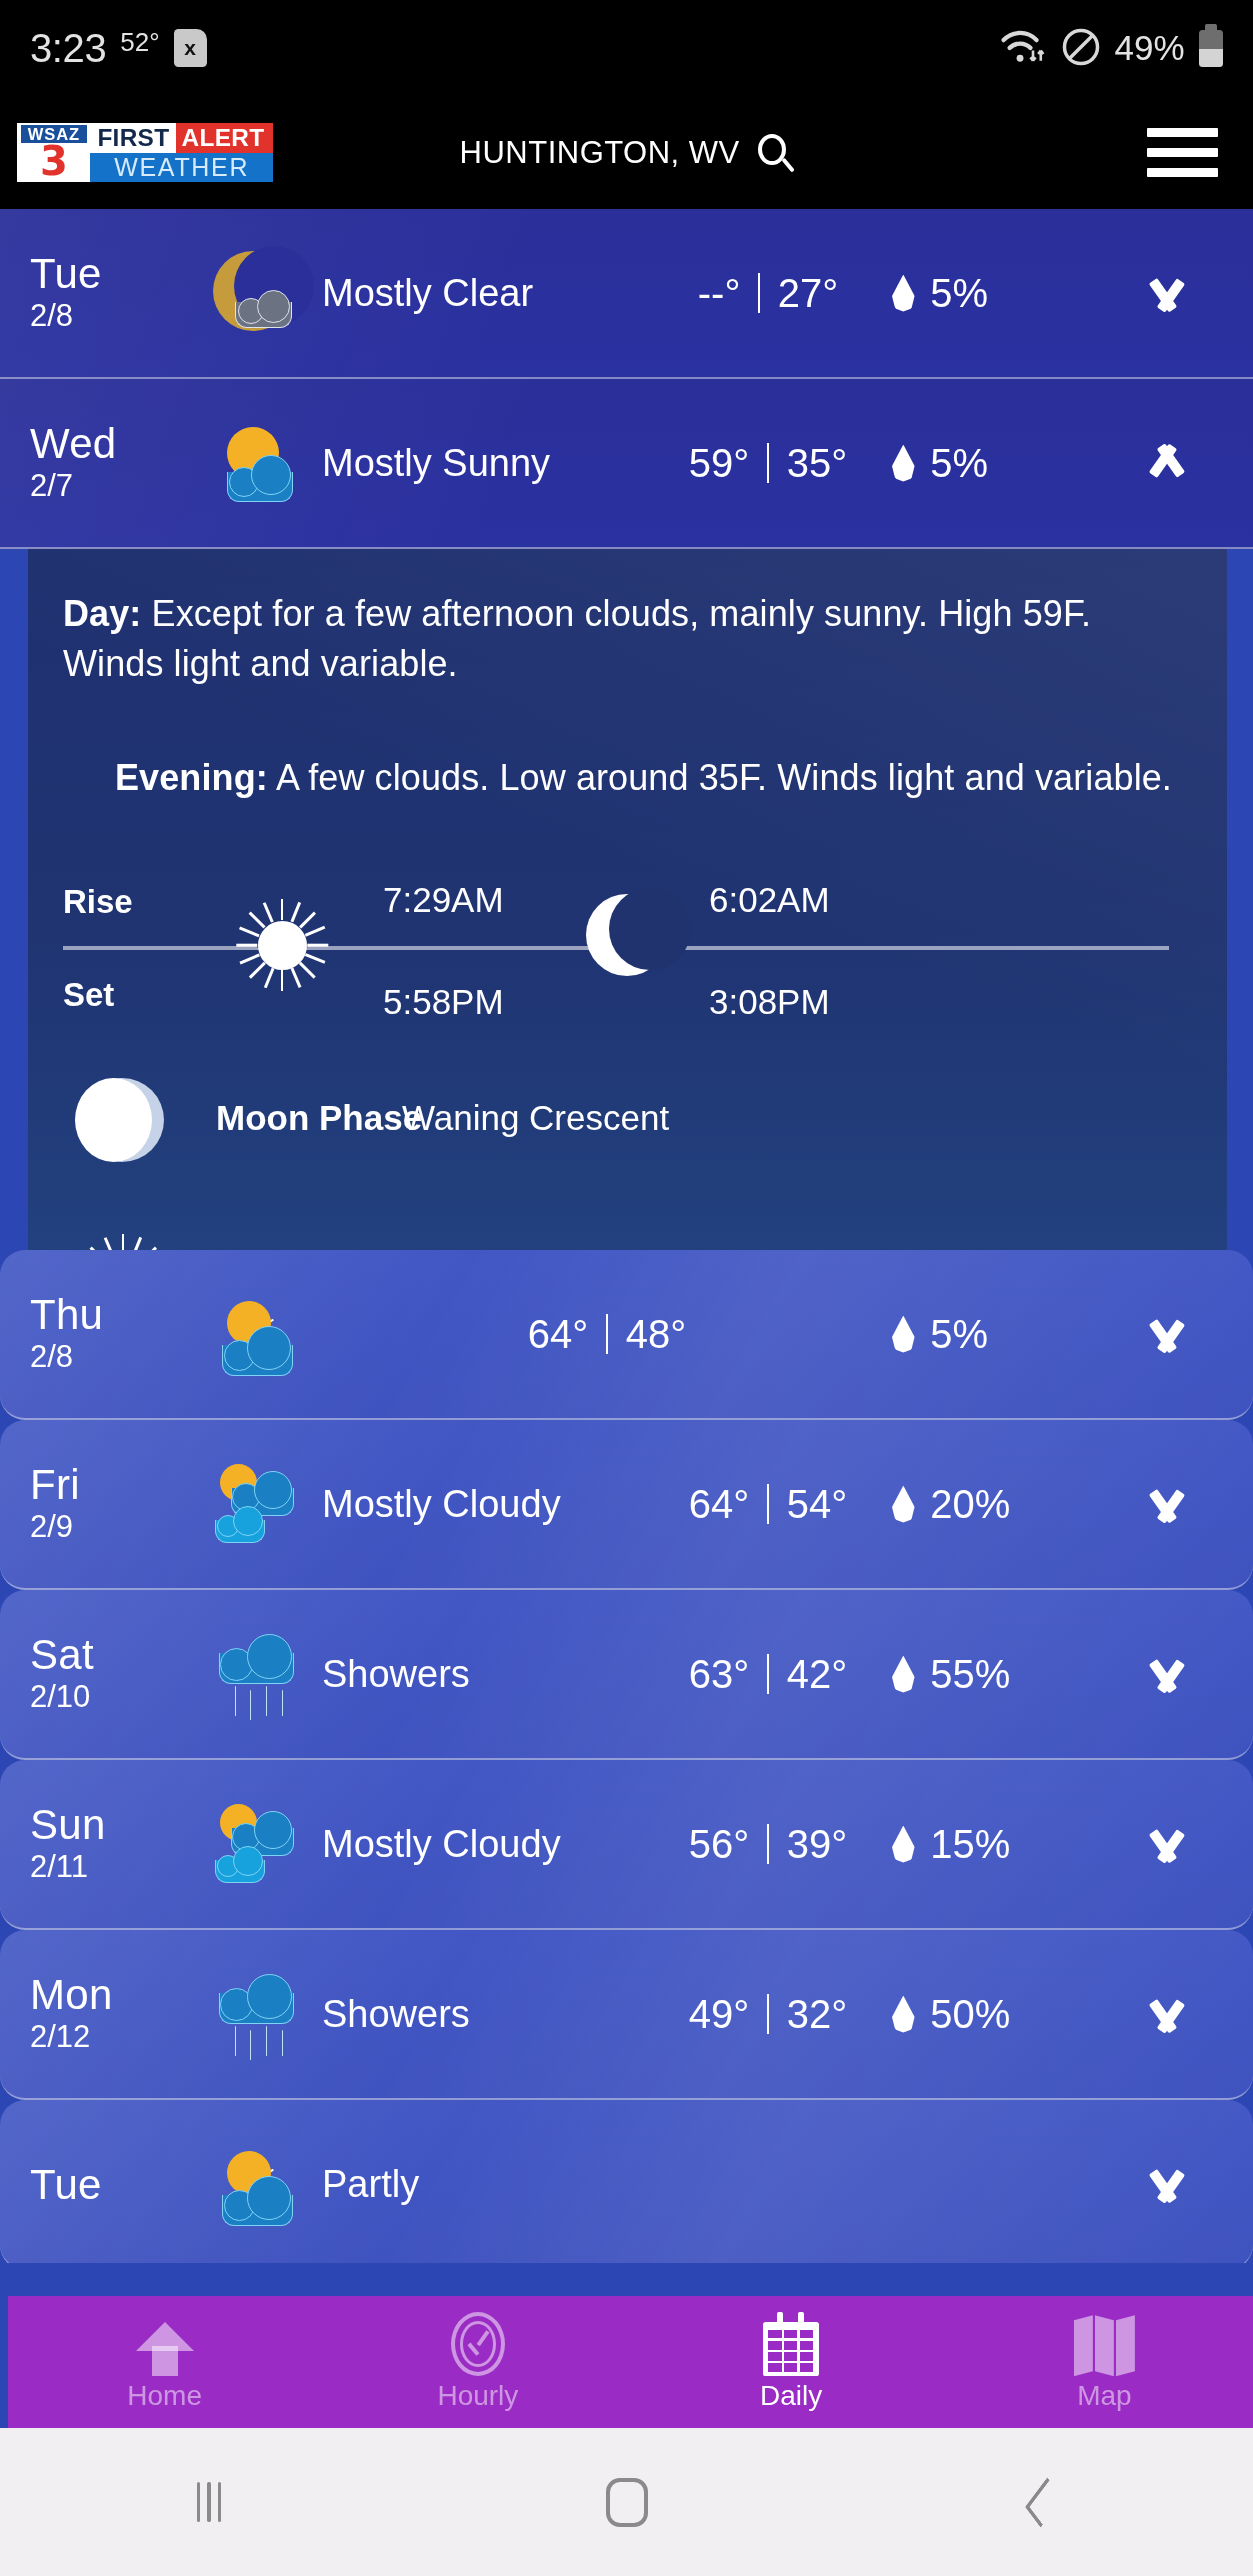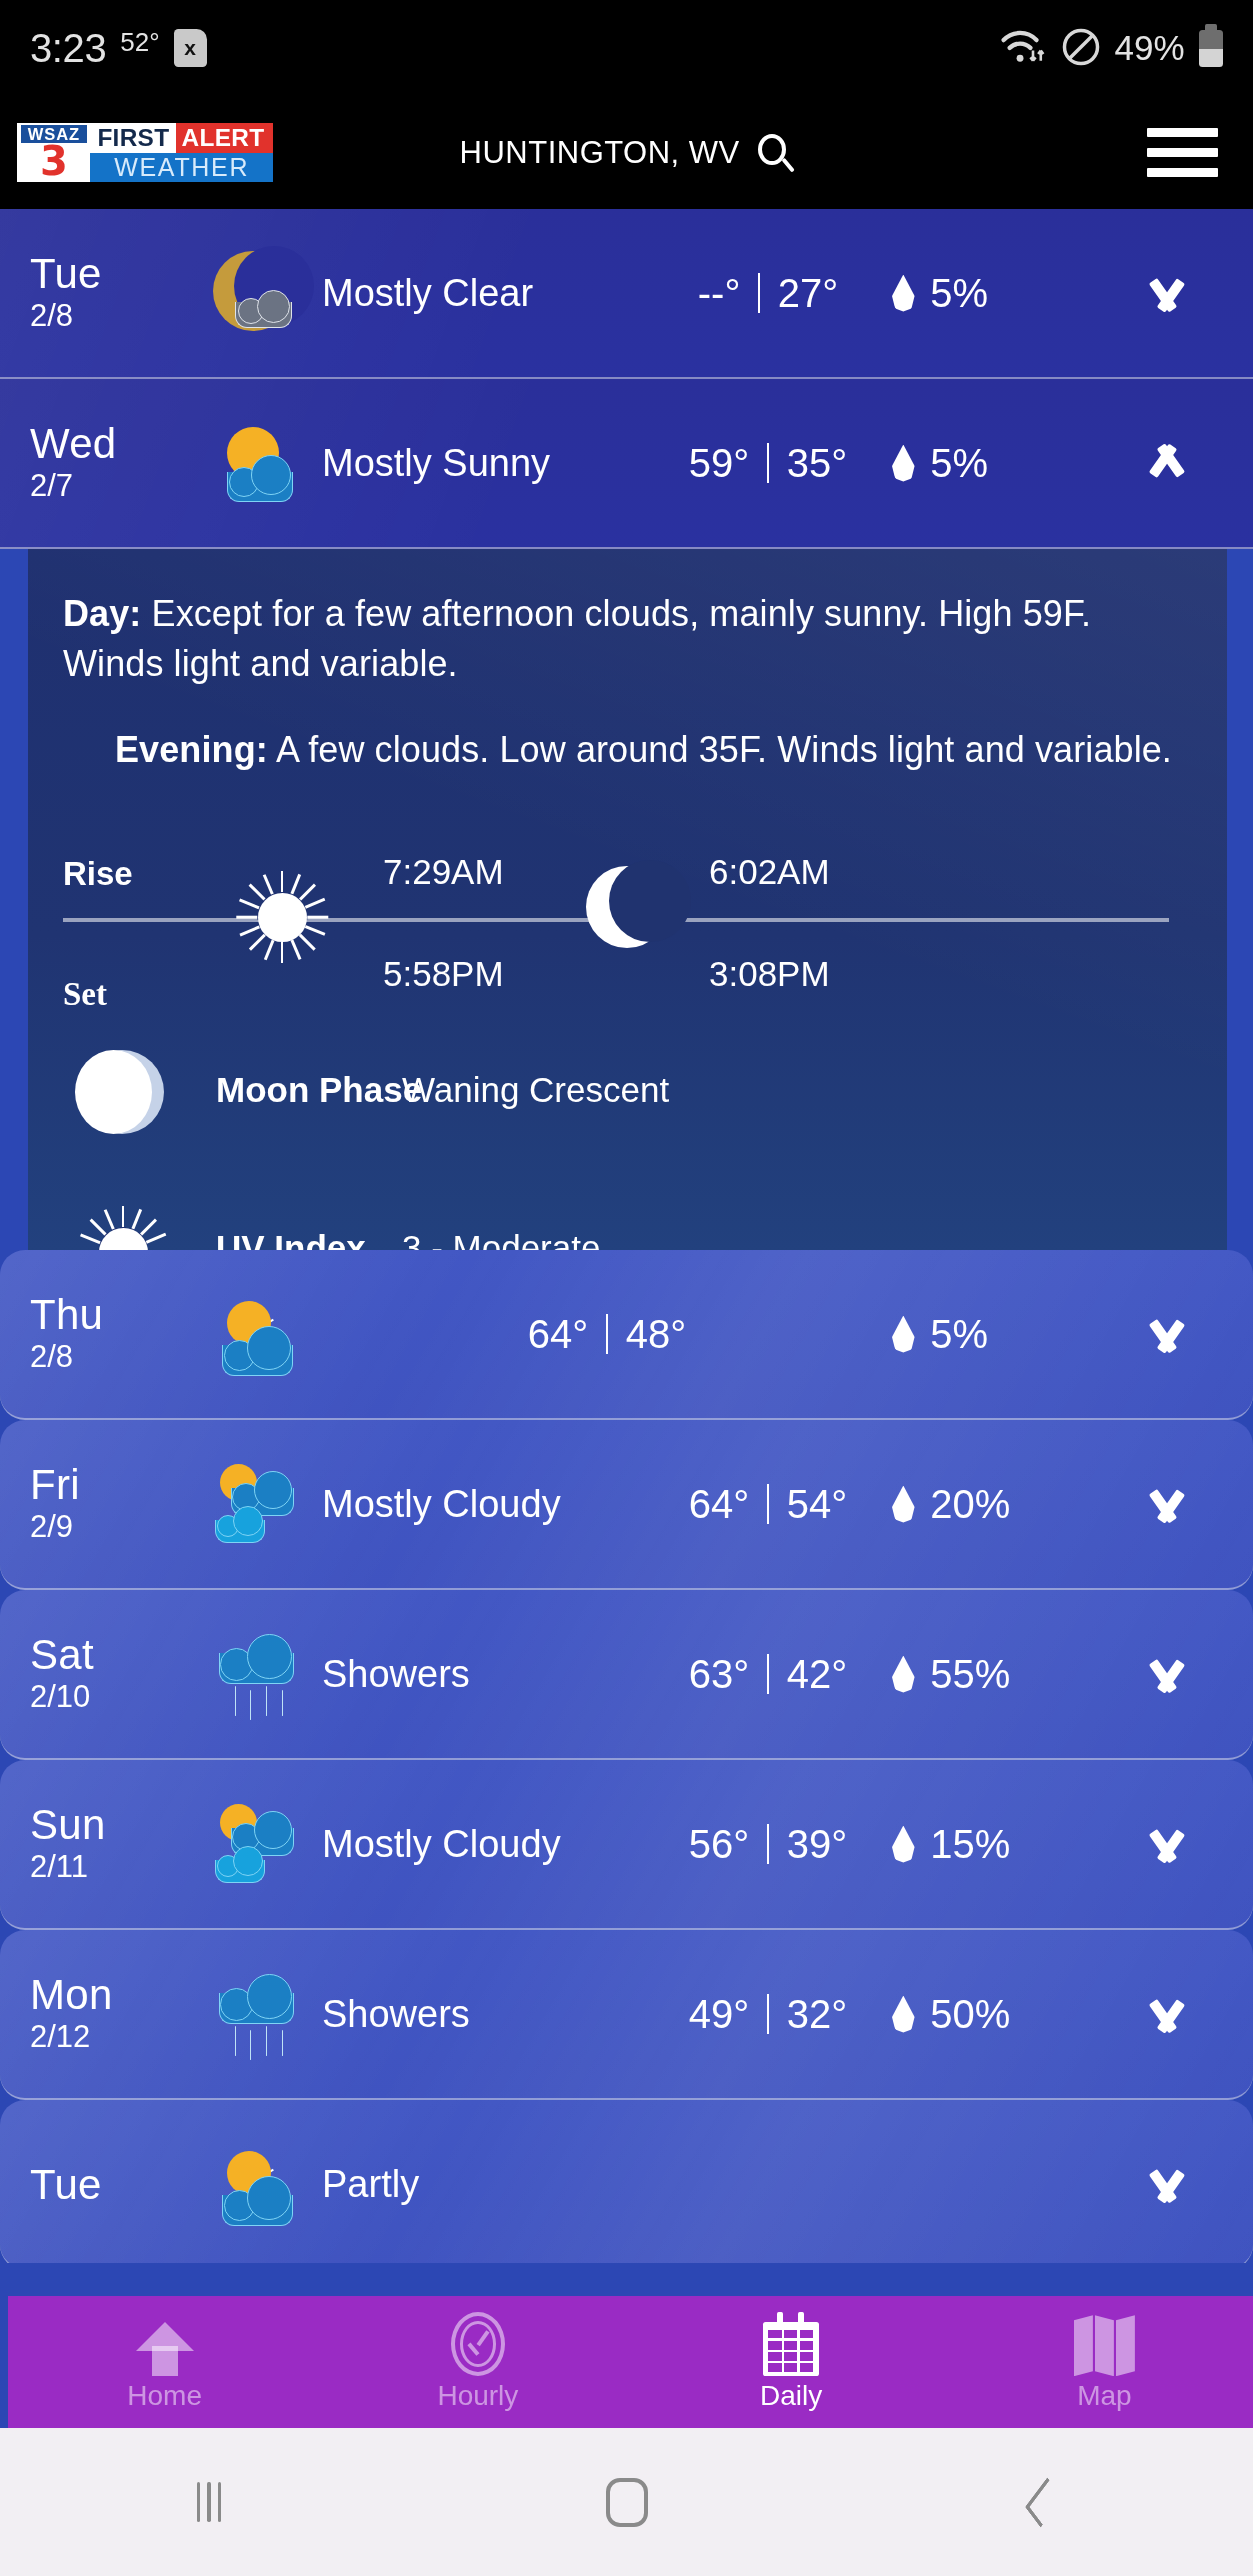--- a/index.html
+++ b/index.html
@@ -164,26 +164,26 @@
     position:relative; margin:0 26px 0 28px; height:701px;
     background:
       linear-gradient(200deg, rgba(255,255,255,0.055) 0%, rgba(255,255,255,0) 48%),
       linear-gradient(180deg,#1f3070 0%, #203472 55%, #22417e 100%);
     color:#fff; padding:40px 35px 0 35px;
   }
   .detail .p {
     font-size:36px; line-height:50px; letter-spacing:0.1px;
   }
   .detail .p b { font-weight:bold; }
-  .detail .p.evening { margin-top:36px; padding-left:52px; }
+  .detail .p.evening { margin-top:64px; padding-left:52px; }
   .sunmoon { position:relative; margin-top:61px; height:165px; }
   .sm-hline { position:absolute; top:82px; left:0; right:22.6px; height:3.5px; background:rgba(255,255,255,0.55); }
   .sm-label { position:absolute; left:0; font-size:33px; font-weight:bold; }
   .sm-label.rise { top:19px; }
-  .sm-label.set { top:140px;font-family:Liberation Serif, serif; }
+  .sm-label.set { top:112px; }
   .sm-time { position:absolute; font-size:35px; }
   .sm-sunicon { position:absolute; left:171px; top:33px; width:96px; height:96px; }
   .sm-moonicon { position:absolute; left:513px; top:30px; width:96px; height:103px; }
   .sun-white { position:absolute; left:23.5px; top:23.5px; width:49px; height:49px; border-radius:50%; background:#fff; }
   .sun-rays i {
     position:absolute; left:50%; top:50%; width:2.6px; height:92px;
     background:#ffffff; margin-left:-1.3px; margin-top:-46px; transform-origin:center;
   }
   .sun-rays i:before {
     content:""; position:absolute; inset:0; background:#1f3070;

